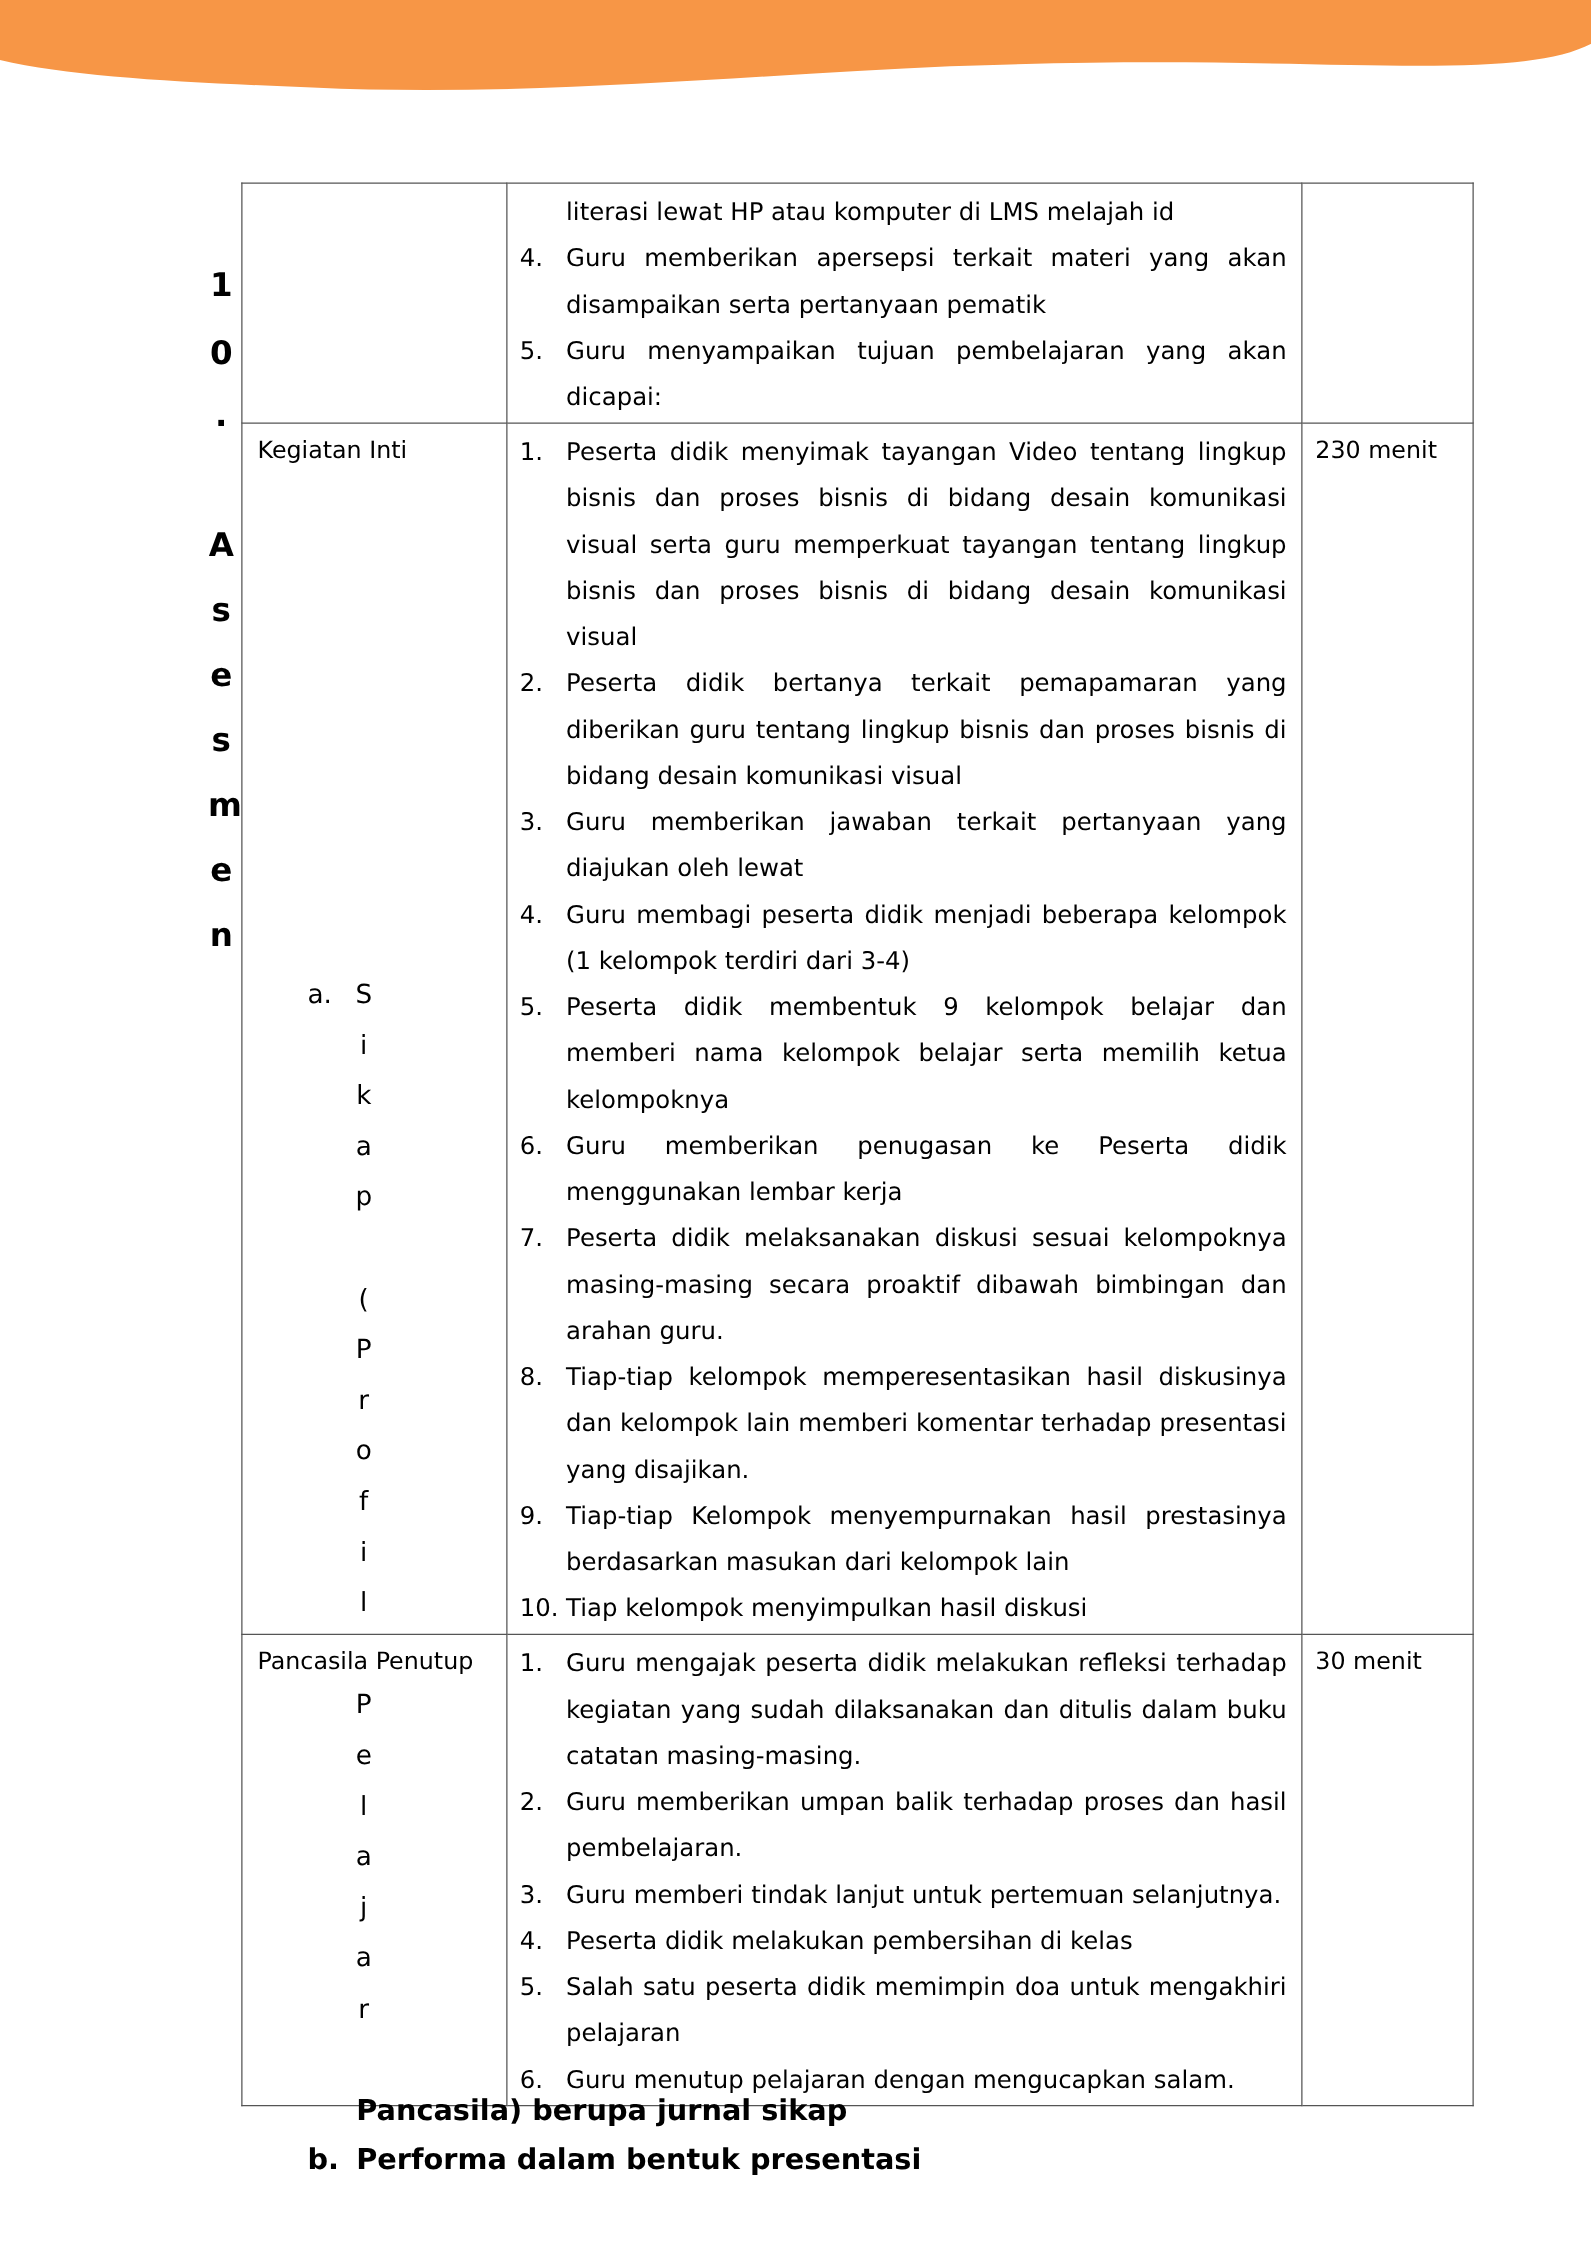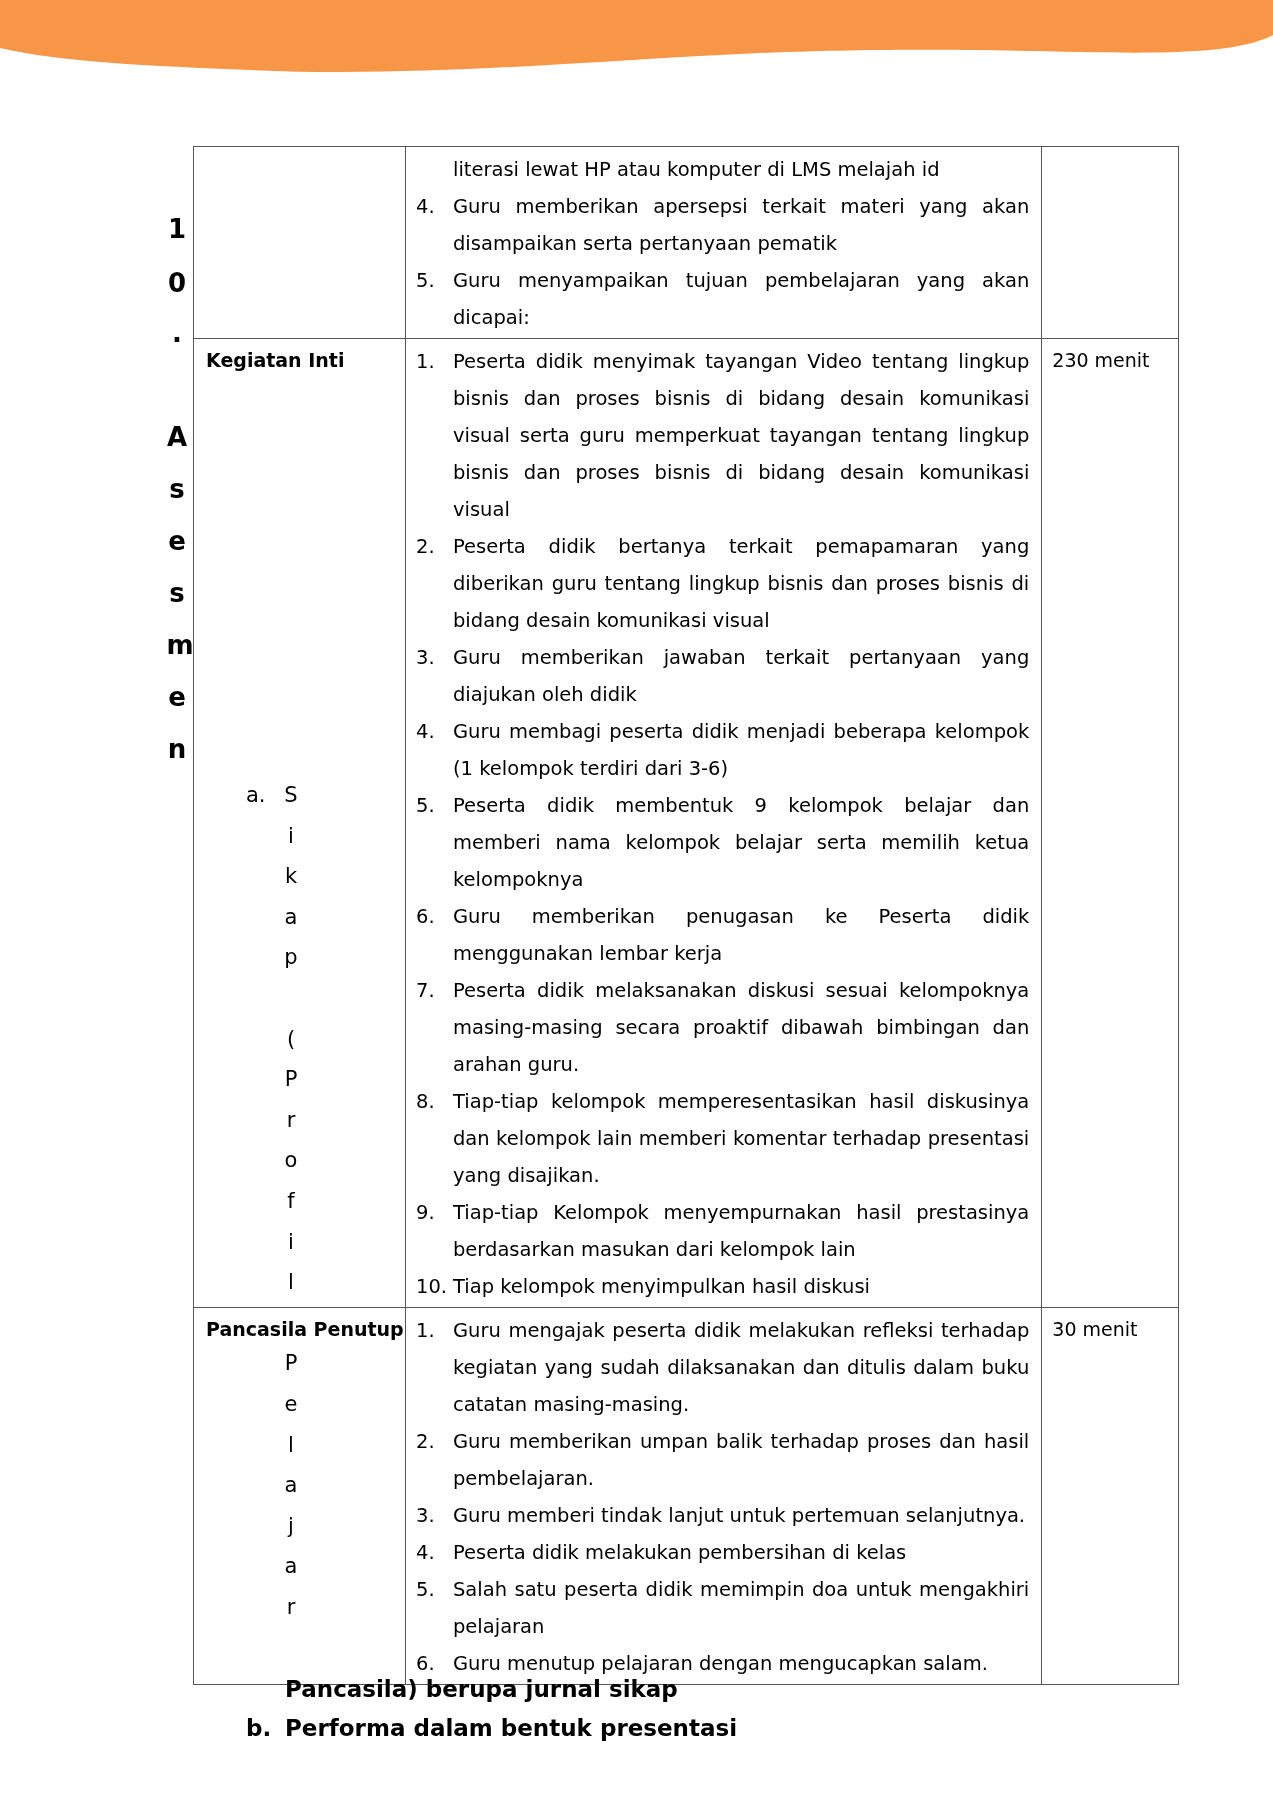--- a/index.html
+++ b/index.html
@@ -7,21 +7,21 @@
          font-family:"DejaVu Sans", "Liberation Sans", sans-serif; color:#000; }
   #wave { position:absolute; left:0; top:0; width:1273px; height:80px; }
   .abs { position:absolute; }
   .vchar-bold { position:absolute; font-weight:bold; font-size:26px; width:30px; text-align:center; line-height:30px; }
   .vchar { position:absolute; font-size:21px; width:20px; text-align:center; line-height:26px; }
   table.plan { position:absolute; left:193px; top:146px; width:986px; border-collapse:collapse; }
   table.plan td { border:1.6px solid #555; vertical-align:top; padding:0; }
   .c1 { width:211px; }
   .c2 { width:637px;margin-top:47px; }
   .c3 { width:136px; }
-  .rowlabel { font-weight:bold; font-size:19px; padding:6px 0 0 12px; line-height:30px; white-space:nowrap; }
+  .rowlabel { font-weight:normal; font-size:19px; padding:6px 0 0 12px; line-height:30px; white-space:nowrap; }
   .dur { font-weight:normal; font-size:19px; padding:6px 0 0 10px; line-height:30px; }
   ol.steps { list-style:none; margin:0; padding:4px 12px 2px 10px; }
   ol.steps li { position:relative; padding-left:37px; font-size:19.5px; line-height:37px; text-align:justify; text-align-last:left; }
   ol.steps li .num { position:absolute; left:0; top:0; width:34px; text-align:left; }
   .contline { font-size:19.5px; line-height:37px; padding-left:47px; padding-top:4px; }
   .below { position:absolute; font-size:23px; line-height:30px;font-weight:bold; }
 </style>
 </head>
 <body>
 
@@ -85,22 +85,22 @@
       </td>
     </tr>
     <tr style="height:927px;">
       <td class="c1">
         <div class="rowlabel">Kegiatan Inti</div>
       </td>
       <td class="c2">
         <ol class="steps">
           <li><span class="num">1.</span><span>Peserta didik menyimak tayangan Video tentang lingkup bisnis dan proses bisnis di bidang desain komunikasi visual serta guru memperkuat tayangan tentang lingkup bisnis dan proses bisnis di bidang desain komunikasi visual</span></li>
           <li><span class="num">2.</span><span>Peserta didik  bertanya terkait pemapamaran yang diberikan guru  tentang  lingkup bisnis dan proses bisnis di bidang desain komunikasi visual</span></li>
-          <li><span class="num">3.</span><span>Guru memberikan jawaban terkait pertanyaan yang diajukan oleh didik</span></li>
-          <li><span class="num">4.</span><span>Guru membagi peserta didik menjadi beberapa kelompok (1 kelompok terdiri dari 3-6)</span></li>
+          <li><span class="num">3.</span><span>Guru memberikan jawaban terkait pertanyaan yang diajukan oleh lewat</span></li>
+          <li><span class="num">4.</span><span>Guru membagi peserta didik menjadi beberapa kelompok (1 kelompok terdiri dari 3-4)</span></li>
           <li><span class="num">5.</span><span>Peserta didik membentuk 9 kelompok belajar dan memberi nama kelompok belajar serta memilih ketua kelompoknya</span></li>
           <li><span class="num">6.</span><span>Guru memberikan penugasan ke Peserta didik menggunakan lembar kerja</span></li>
           <li><span class="num">7.</span><span>Peserta didik melaksanakan diskusi sesuai kelompoknya masing-masing secara proaktif dibawah bimbingan dan arahan guru.</span></li>
           <li><span class="num">8.</span><span>Tiap-tiap kelompok memperesentasikan hasil diskusinya dan kelompok lain memberi komentar terhadap presentasi yang disajikan.</span></li>
           <li><span class="num">9.</span><span>Tiap-tiap Kelompok menyempurnakan hasil prestasinya berdasarkan masukan dari kelompok lain</span></li>
           <li><span class="num">10.</span><span>Tiap kelompok menyimpulkan hasil diskusi</span></li>
         </ol>
       </td>
       <td class="c3">
         <div class="dur">230 menit</div>

